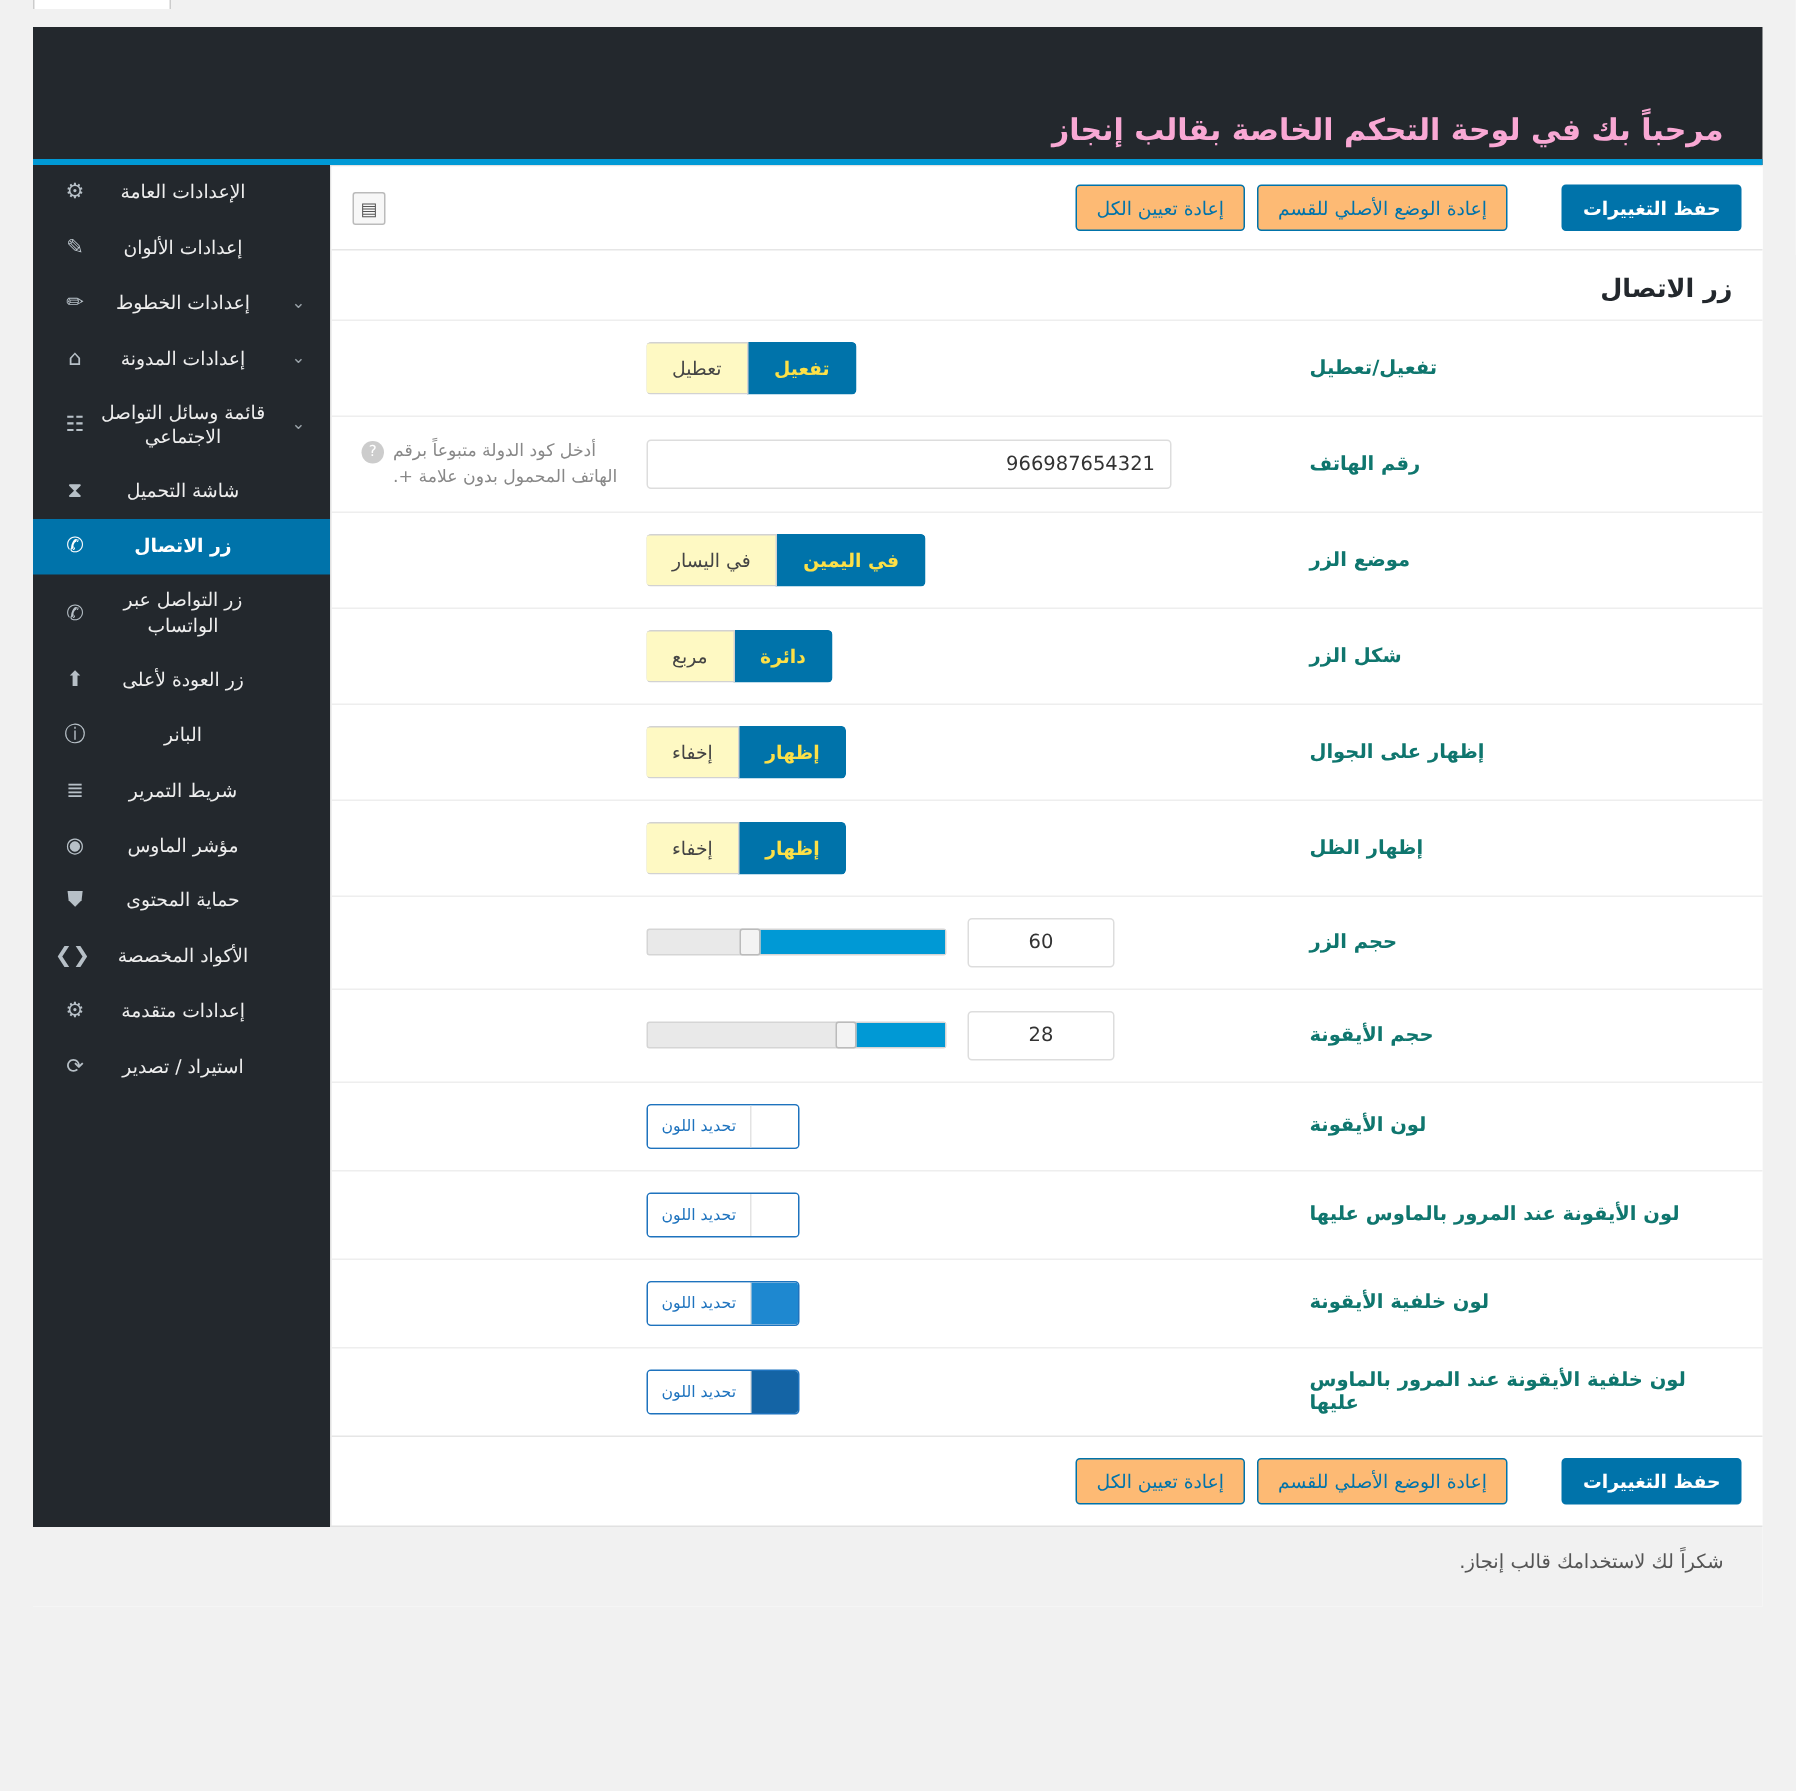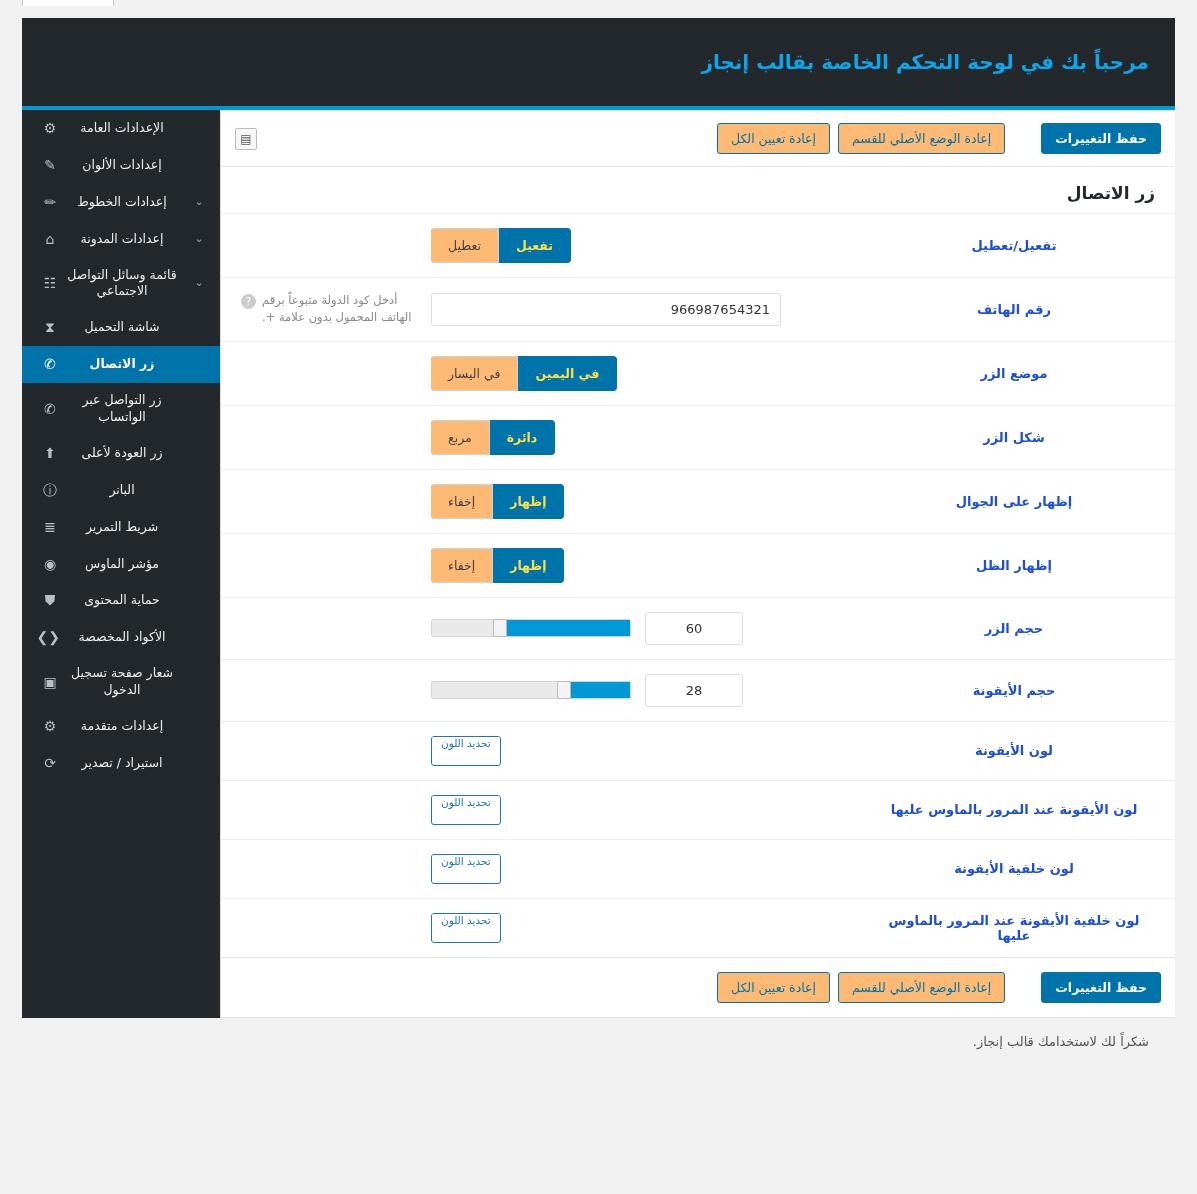--- a/index.html
+++ b/index.html
@@ -39,22 +39,22 @@
   
   .banner {
     background: #23282d;
     height: 92px;
     position: relative;
     border-bottom: 4px solid #0099d5;
   }
   .banner-title {
     position: absolute;
     right: 26px;
-    top: 32px;
-    color: #0ea5e9;
+    top: 56px;
+    color: #f9a8d4;
     font-size: 20px;
     font-weight: bold;
     letter-spacing: 0;
   }
   .intro {
     background: #f1f1f1;
     padding: 14px 26px 14px 26px;
     text-align: right;
     color: #444;
     font-size: 13px;
@@ -180,24 +180,24 @@
     flex-direction: row;
     align-items: center;
     border-top: 1px solid #eee;
     padding: 14px 20px;
     min-height: 54px;
   }
   .row:first-of-type { border-top: 1px solid #e6e6e6; }
   .row-label {
     width: 300px;
     flex: 0 0 300px;
-    text-align: center;
+    text-align: left;
     font-weight: bold;
     font-size: 13px;
-    color: #1d4ed8;
+    color: #0f766e;
     order: 1;
     padding-left: 18px;
   }
   .row-field {
     flex: 1 1 auto;
     display: flex;
     flex-direction: row;
     align-items: center;
     justify-content: flex-end;
     order: 2;
@@ -232,21 +232,21 @@
     display: inline-flex;
     flex-direction: row;
     border-radius: 3px;
     overflow: hidden;
     border: none;
   }
   .toggle span {
     padding: 9px 17px;
     font-size: 12.5px;
     cursor: pointer;
-    background: #fdba74;
+    background: #fef9c3;
     color: #444;
     border: 1px solid #d2d2d2;
     margin-left: -1px;
   }
   .toggle span.on {
     background: #0073aa;
     color: #fde047;
     border-color: #0073aa;
     font-weight: bold;
   }
@@ -301,21 +301,20 @@
     position: absolute;
     top: -1px;
     width: 14px; height: 18px;
     background: #f3f3f3;
     border: 1px solid #bbb;
     border-radius: 2px;
   }
   
   .colorpick {
     display: inline-flex;
-    flex-direction: column;
     align-items: stretch;
     border: 1px solid #1e73be;
     border-radius: 3px;
     overflow: hidden;
     height: 30px;
   }
   .colorpick .swatch {
     width: 32px;
     background: #fff;
     border-left: 1px solid #e3e3e3;
@@ -600,25 +599,20 @@
           <span class="side-label">حماية المحتوى</span>
           <span class="side-ico">⛊</span>
         </div>
 
         <div class="side-item">
           <span class="side-arrow"></span>
           <span class="side-label">الأكواد المخصصة</span>
           <span class="side-ico">❮❯</span>
         </div>
 
-        <div class="side-item">
-          <span class="side-arrow"></span>
-          <span class="side-label">شعار صفحة تسجيل الدخول</span>
-          <span class="side-ico">▣</span>
-        </div>
 
         <div class="side-item">
           <span class="side-arrow"></span>
           <span class="side-label">إعدادات متقدمة</span>
           <span class="side-ico">⚙</span>
         </div>
 
         <div class="side-item">
           <span class="side-arrow"></span>
           <span class="side-label">استيراد / تصدير</span>

